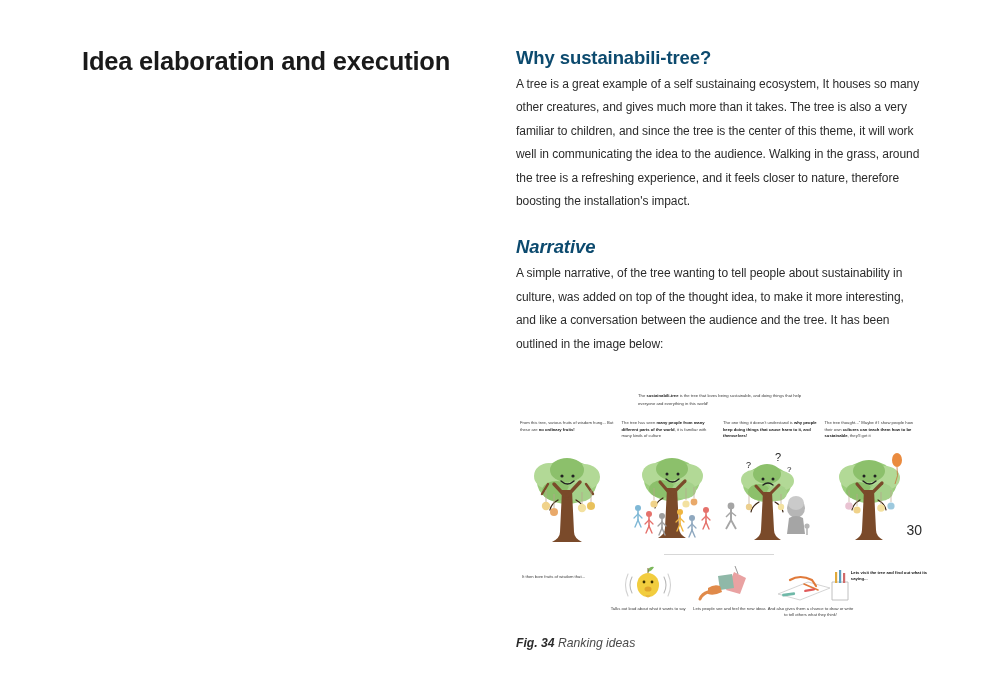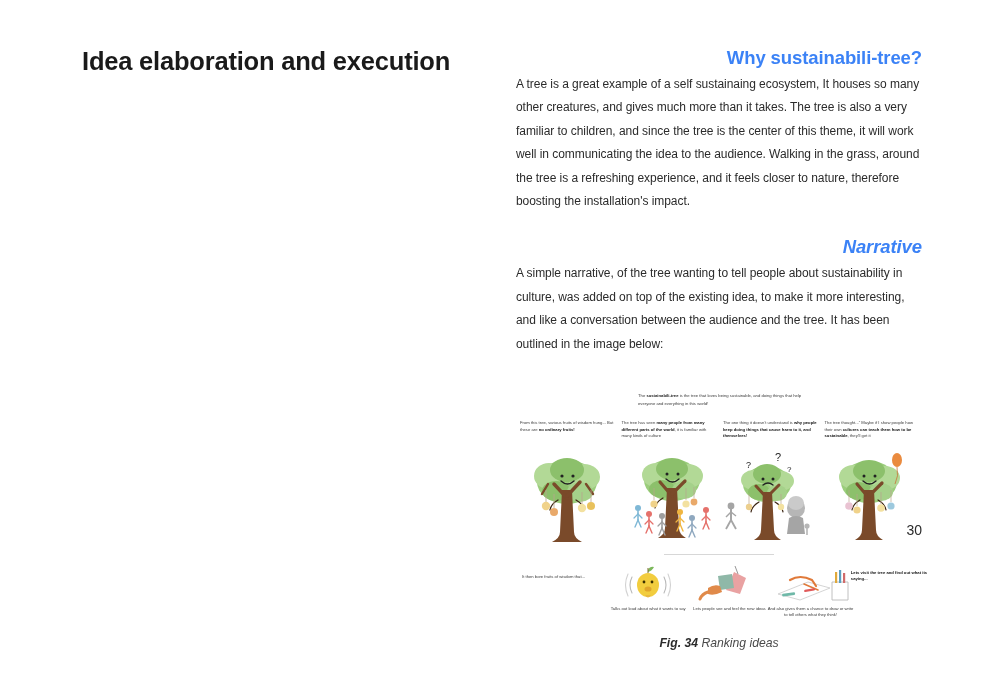--- a/index.html
+++ b/index.html
@@ -31,24 +31,23 @@
 
   
   .right-col {
     position: absolute;
     left: 516px; top: 47px;
     width: 406px;
   }
   .sec-heading {
     font-size: 18.5px;
     font-weight: bold;
-    color: #3b82f6;
+    color: #0c4a6e;
     margin: 0 0 4px 0;
     letter-spacing: -0.1px;
-    text-align: right;
   }
   .sec-heading.narrative { margin-top: 23px; font-style: italic; }
   .body-text {
     font-size: 12px;
     line-height: 23.4px;
     color: #2b2b2b;
     margin: 0;
     letter-spacing: -0.05px;
   }
 
@@ -121,21 +120,20 @@
     color: #111;
     text-align: left;
     top: 6px;
     left: 10px;
   }
 
   .fig-caption {
     position: absolute;
     left: 0; top: 244px;
     width: 406px;
-    text-align: center;
     font-size: 12.2px;
     color: #4a4a4a;
   }
   .fig-caption .lbl { font-weight: bold; font-style: italic; color: #2b2b2b; }
   .fig-caption .desc { font-style: italic; }
 
   
   .page-number {
     position: absolute;
     right: 78px; bottom: 18px;
@@ -151,21 +149,21 @@
   <div class="left-col">
     <div class="chapter-title">Idea elaboration and execution</div>
   </div>
 
   <div class="right-col">
 
     <h2 class="sec-heading">Why sustainabili-tree?</h2>
     <p class="body-text">A tree is a great example of a self sustainaing ecosystem, It houses so many other creatures, and gives much more than it takes. The tree is also a very familiar to children, and since the tree is the center of this theme, it will work well in communicating the idea to the audience. Walking in the grass, around the tree is a refreshing experience, and it feels closer to nature, therefore boosting the installation's impact.</p>
 
     <h2 class="sec-heading narrative">Narrative</h2>
-    <p class="body-text">A simple narrative, of the tree wanting to tell people about sustainability in culture, was added on top of the existing idea, to make it more interesting, and like a conversation between the audience and the tree. It has been outlined in the image below:</p>
+    <p class="body-text">A simple narrative, of the tree wanting to tell people about sustainability in culture, was added on top of the thought idea, to make it more interesting, and like a conversation between the audience and the tree. It has been outlined in the image below:</p>
   </div>
 
   <div class="figure">
 
     <div class="fig-intro">
       <span>The </span><b>sustainabili-tree</b><span> is the tree that loves being sustainable, and doing things that help everyone and everything in this world!</span>
     </div>
 
     <div class="panels-row">
 

